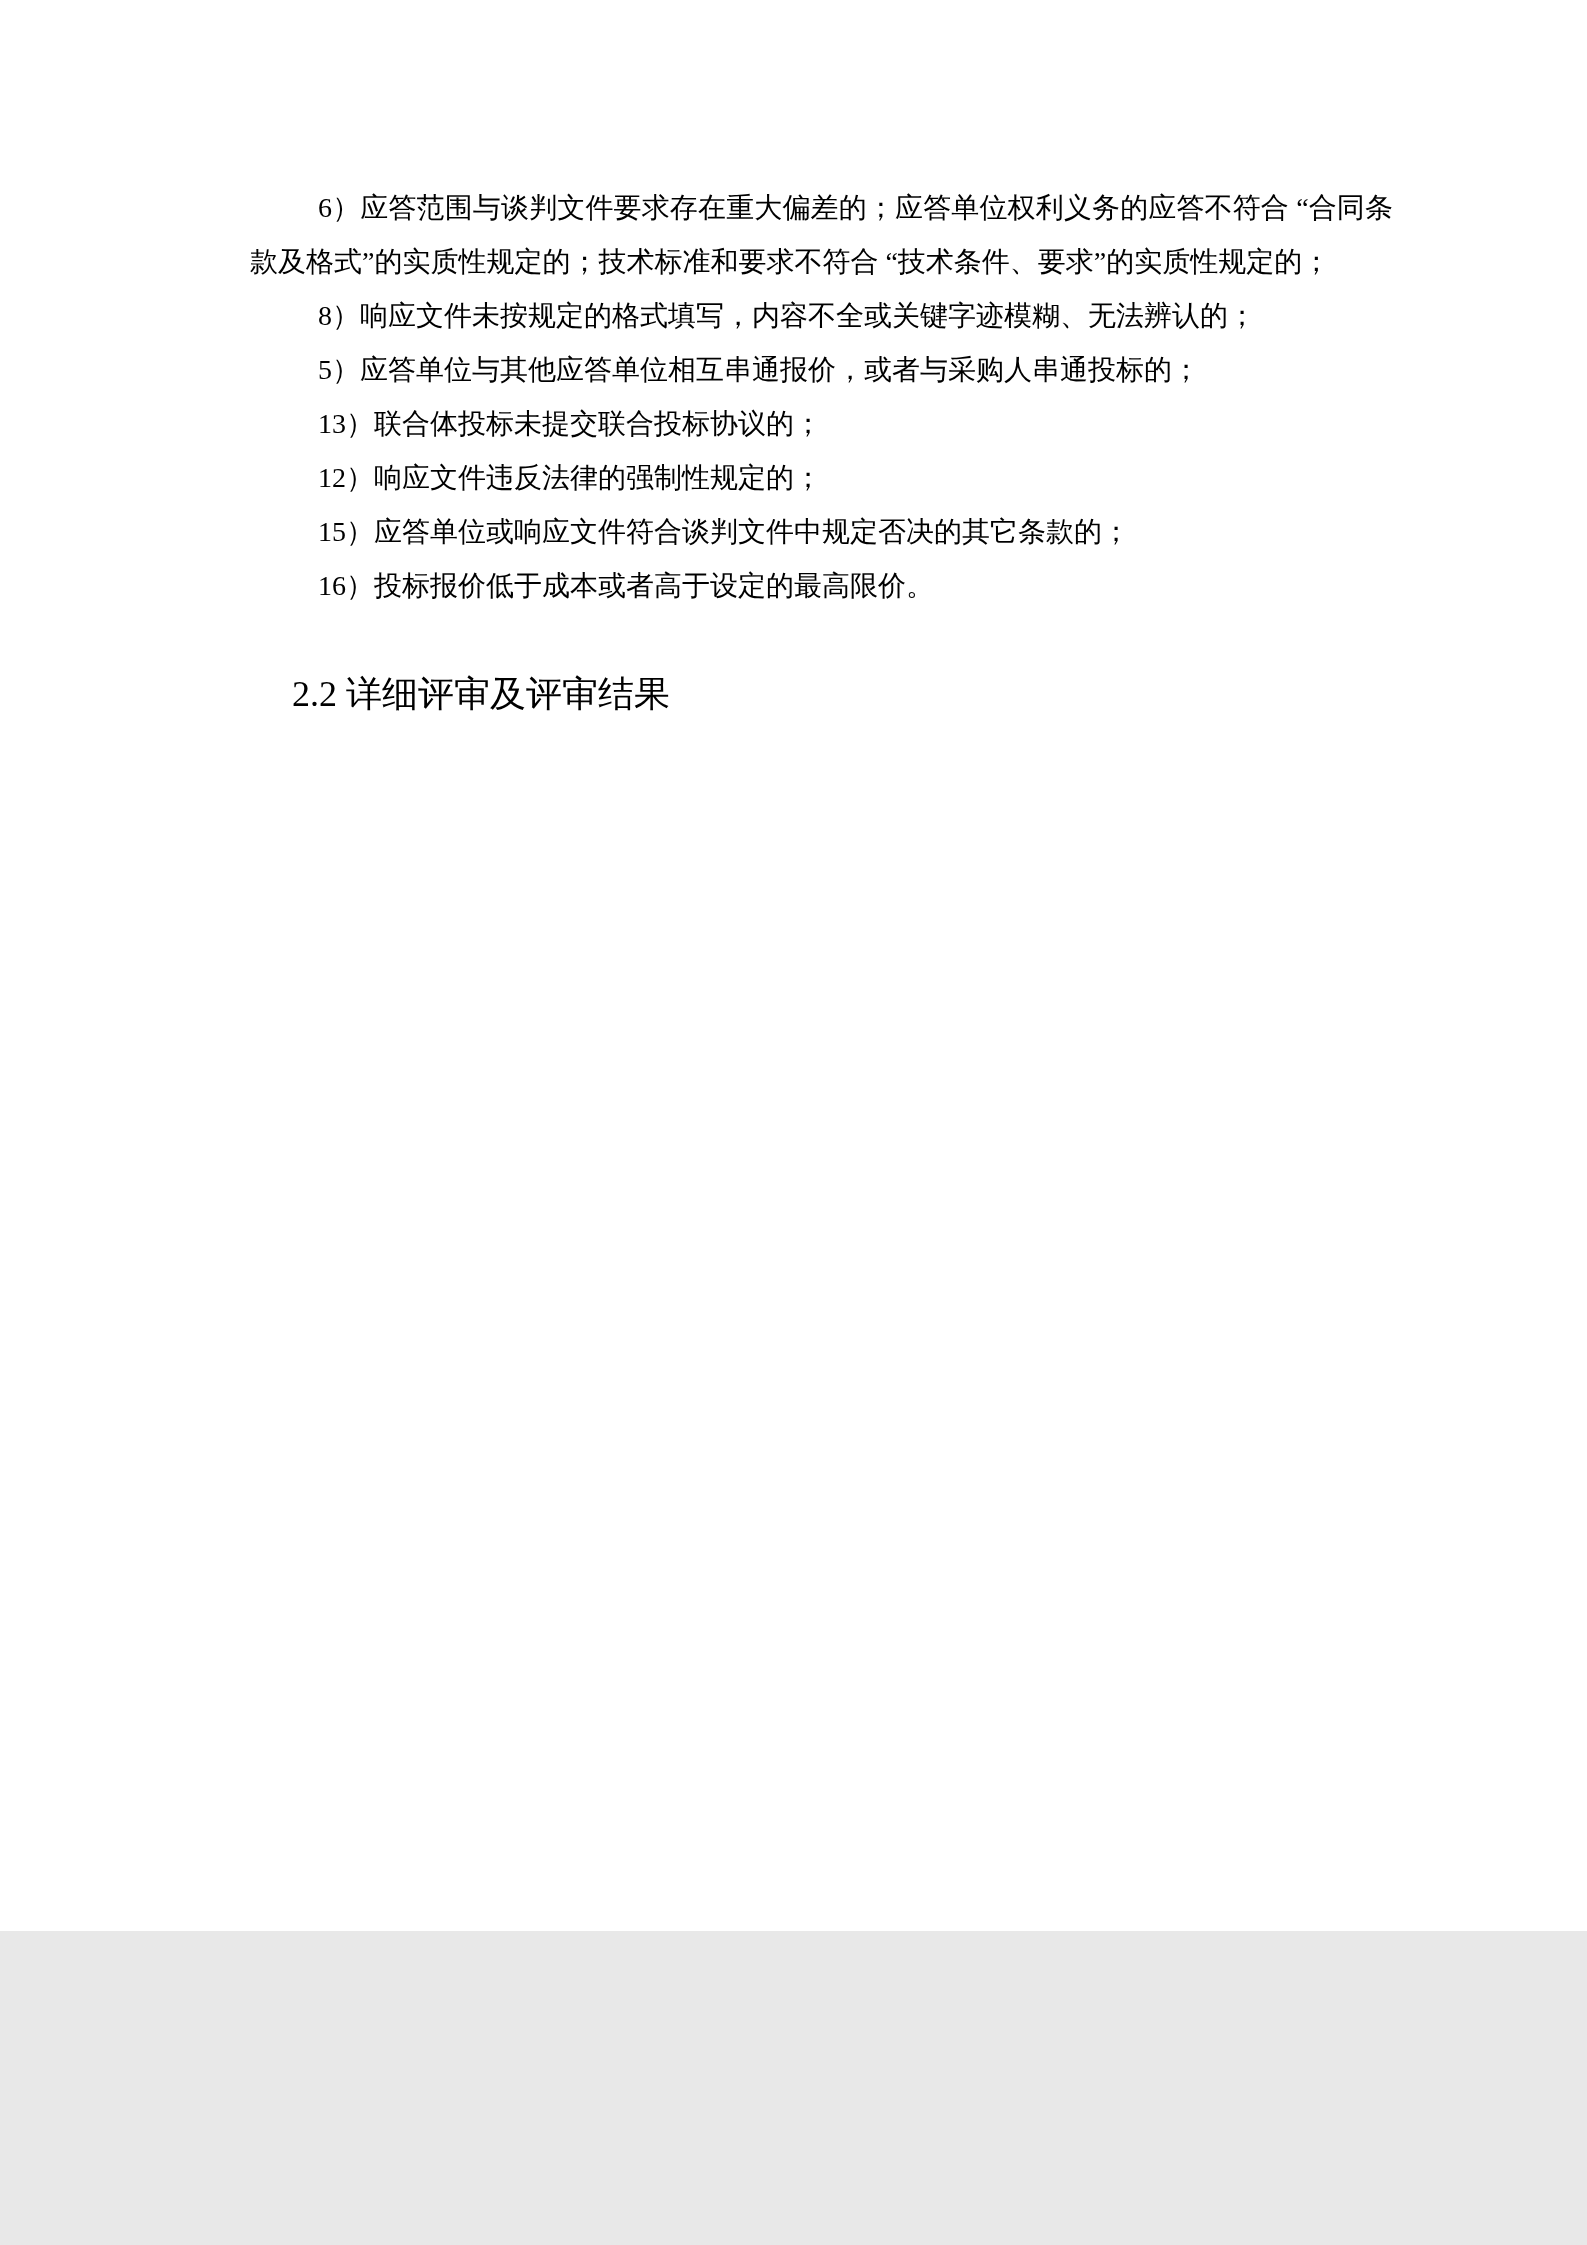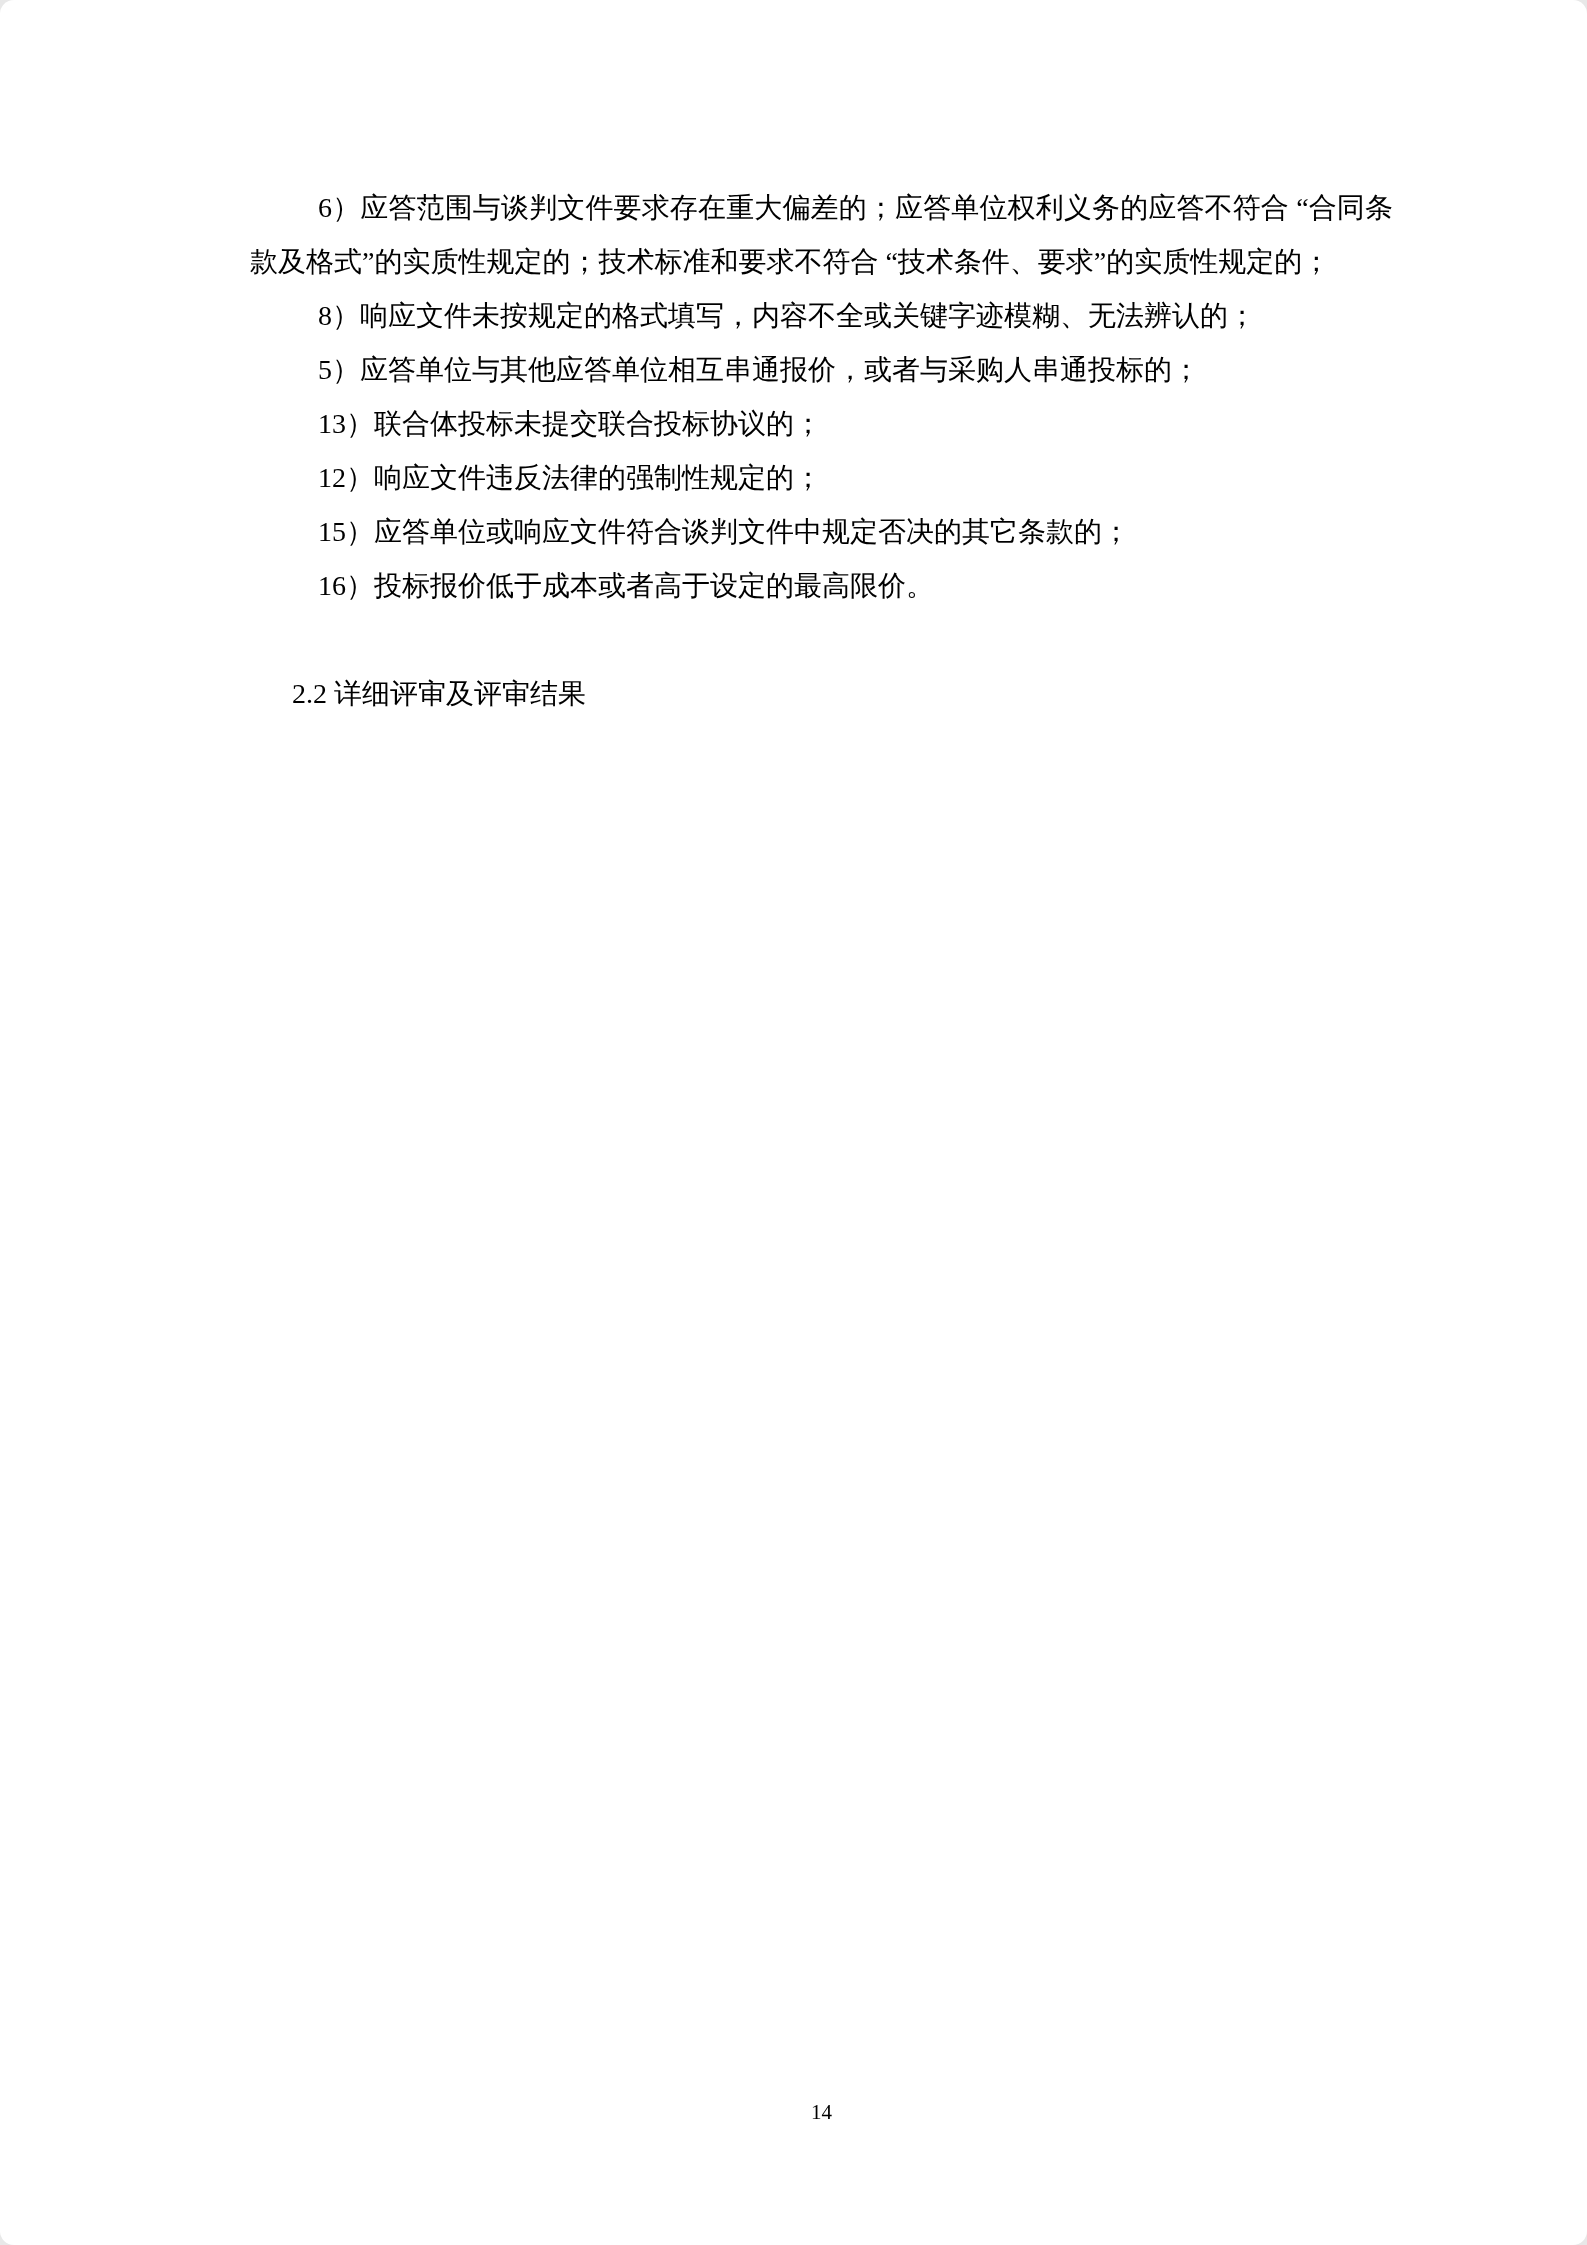--- a/index.html
+++ b/index.html
@@ -3,27 +3,26 @@
 <meta charset="utf-8">
 <style>
   html, body {
     margin: 0;
     padding: 0;
     background: #e8e8e8;
   }
   .page {
     position: relative;
     width: 1587px;
-    height: 2245px;
+    height: 1931px;
     margin: 0 auto;
     background: #ffffff;
     color: #000000;
     font-family: "Liberation Serif", "DejaVu Serif", serif;
     overflow: hidden;
-    border-radius: 14px;
   }
   .content {
     position: absolute;
     left: 250px;
     top: 181px;
     width: 1143px;
     font-size: 28px;
     line-height: 54px;
   }
   .content p {
@@ -31,21 +30,21 @@
     padding: 0;
   }
   .clause {
     text-indent: 68px;
   }
   .justify {
     text-align: justify;
   }
   .section-heading {
     margin: 54px 0 0 42px;
-    font-size: 28px;
+    font-size: 36px;
     font-weight: normal;
     line-height: 54px;
   }
   .section-paragraph {
     margin-top: 18px !important;
     text-indent: 42px;
   }
   .page-number {
     position: absolute;
     top: 2096px;

